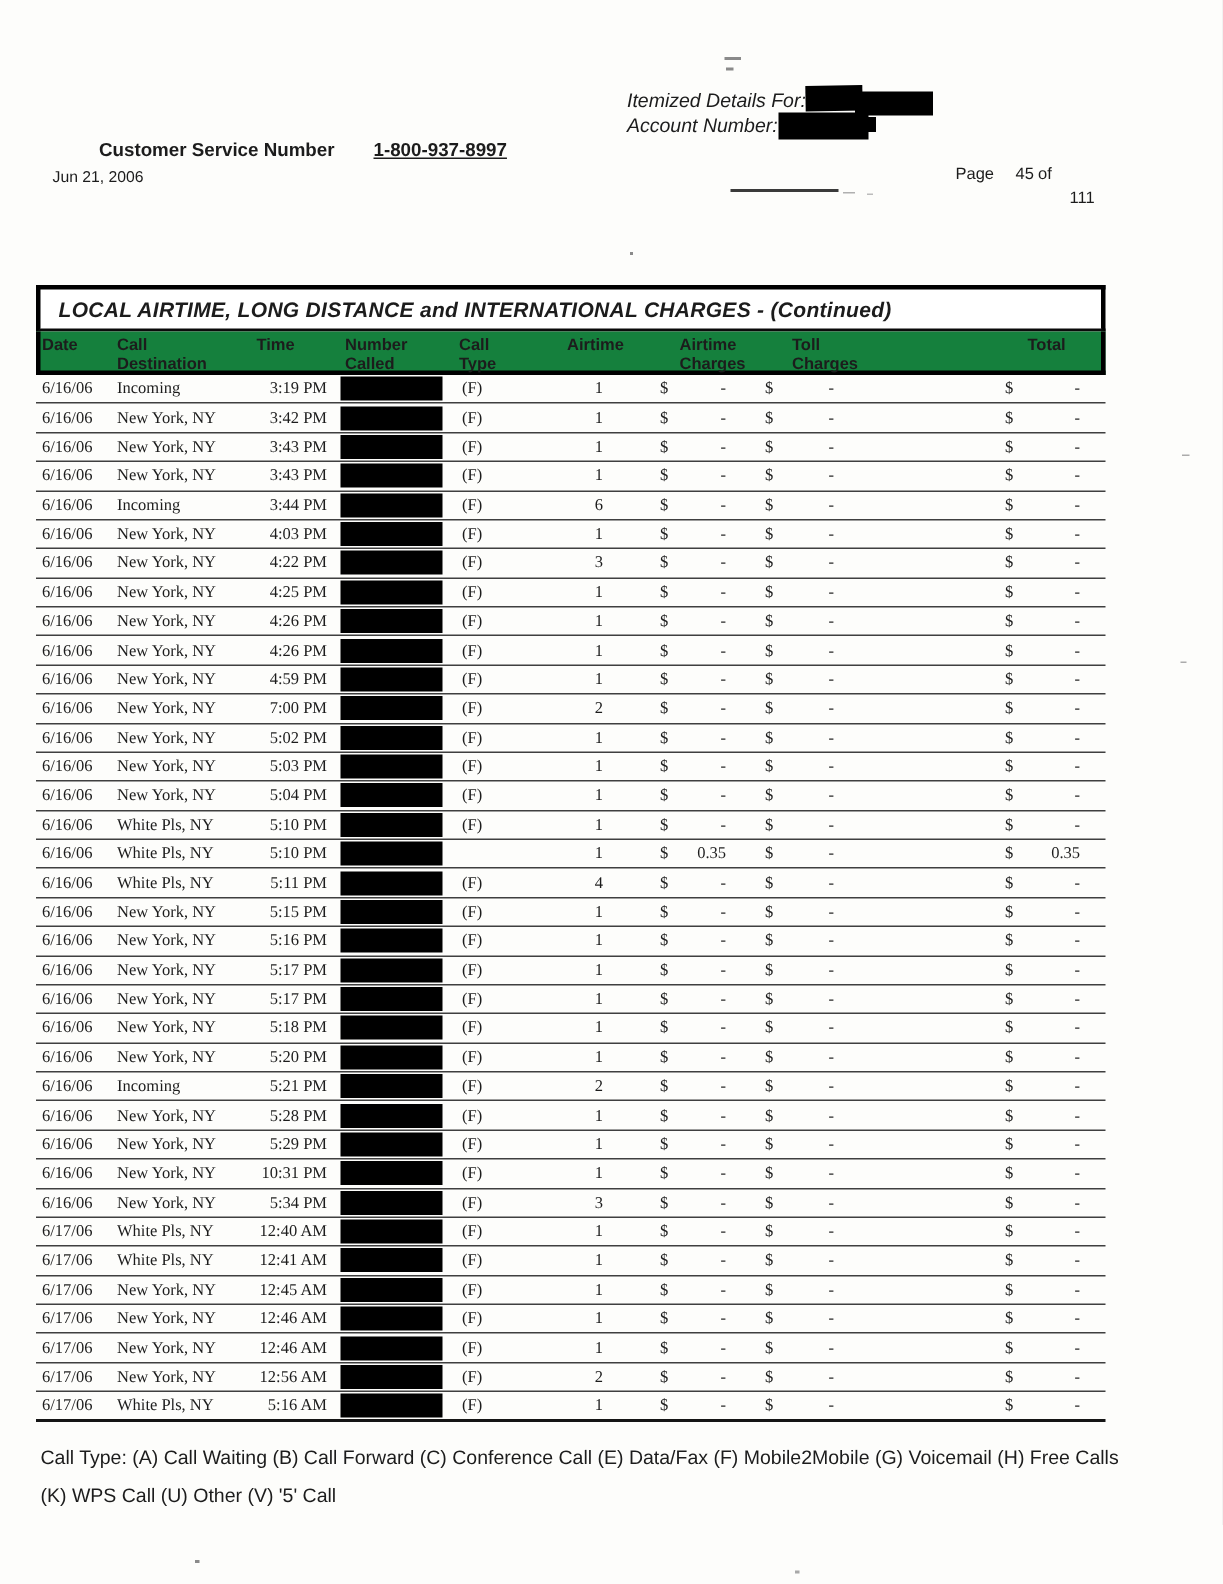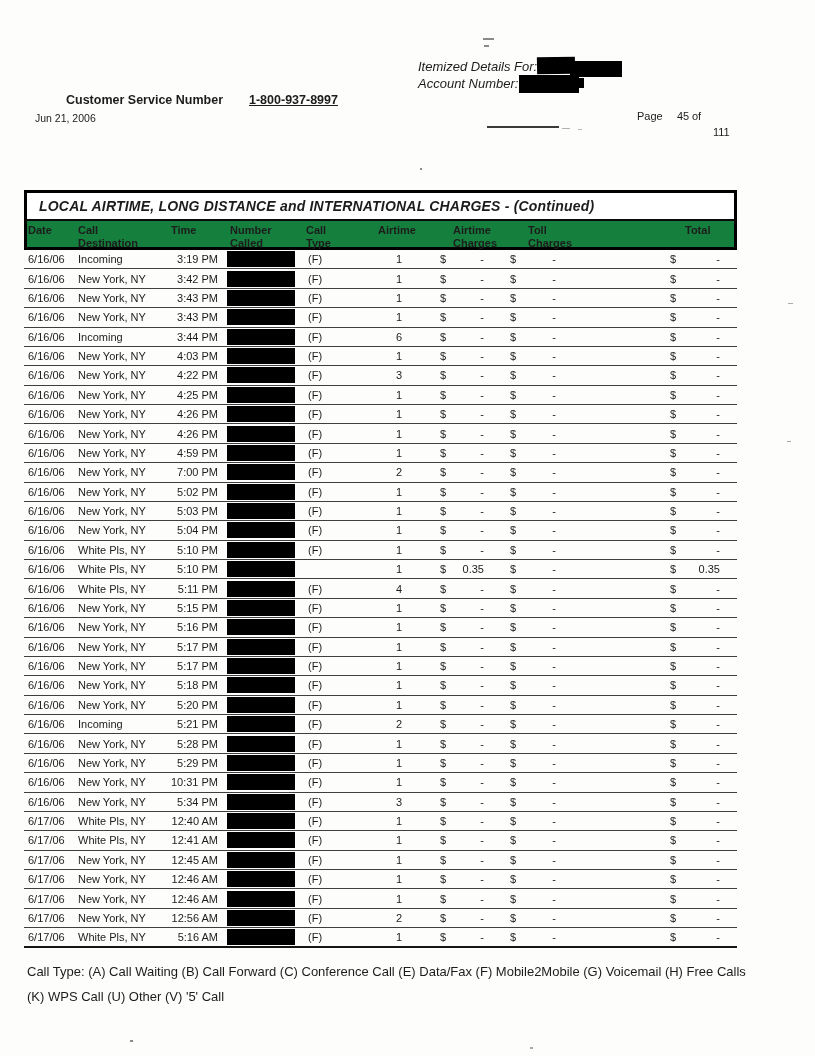--- a/index.html
+++ b/index.html
@@ -29,21 +29,21 @@
   .title-box .ttl { font-style:italic; font-weight:bold; font-size:14px; letter-spacing:0.2px; white-space:nowrap; }
   .header-box { position:relative; height:29px; border:3px solid #000; border-top:0; background:#15803d; }
   .hcell { position:absolute; top:3px; font-weight:bold; font-size:11px; line-height:13px; white-space:nowrap; }
   .hc0{left:1px;} .hc1{left:51px;} .hc2{left:144px;} .hc3{left:203px;} .hc4{left:279px;}
   .hc5{left:351px;} .hc6{left:426px;} .hc7{left:501px;} .hc8{left:658px;}
   
   .rows { width:713px; }
   .row {
     display:grid; height:19.39px; align-items:center;
     grid-template-columns:52px 90px 54px 82px 38px 64px 36px 44px 26px 46px 114px 50px;
-    border-bottom:1px solid #3f3f3f; font-size:11px;
+    border-bottom:1px solid #3f3f3f; font-size:11px;font-family:Liberation Serif, serif;
   }
   .row:last-child { border-bottom:2px solid #151515; }
   .c { white-space:nowrap; }
   .c.date { padding-left:4px; }
   .c.dest { padding-left:2px; }
   .c.time { text-align:right; padding-right:2px; }
   .c.num  { display:flex; justify-content:center; }
   .c.type { padding-left:6px; }
   .c.min  { text-align:right; padding-right:2px; }
   .c.money { display:flex; justify-content:space-between; }

